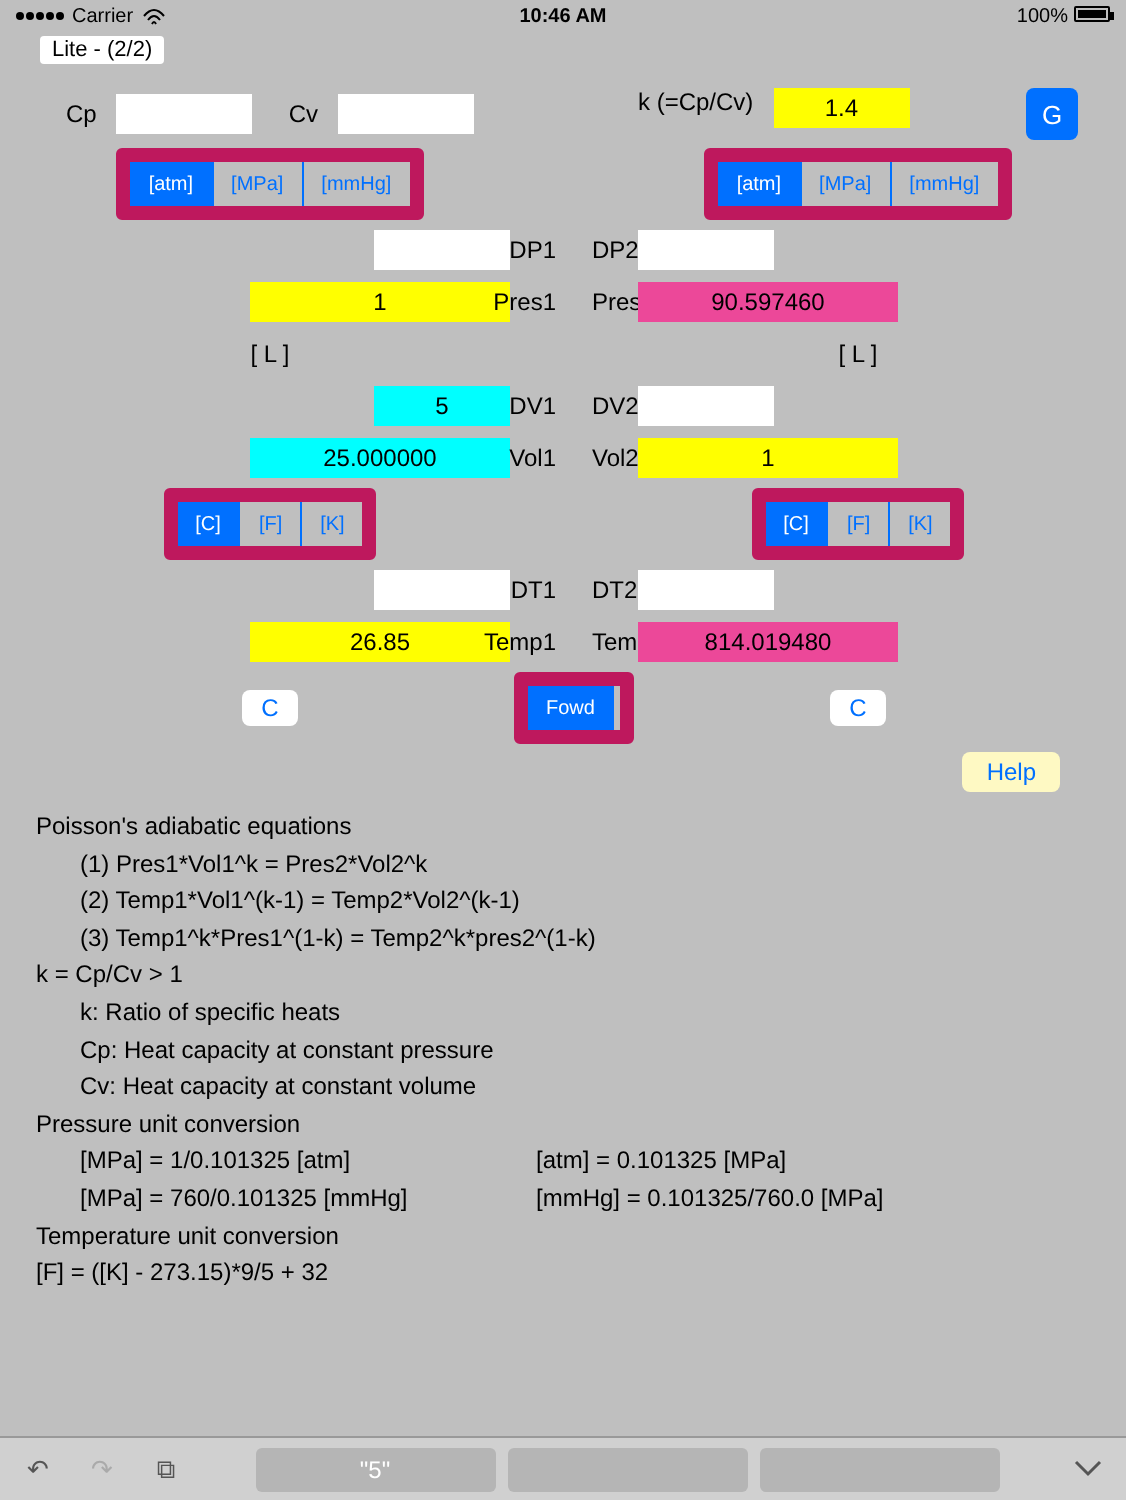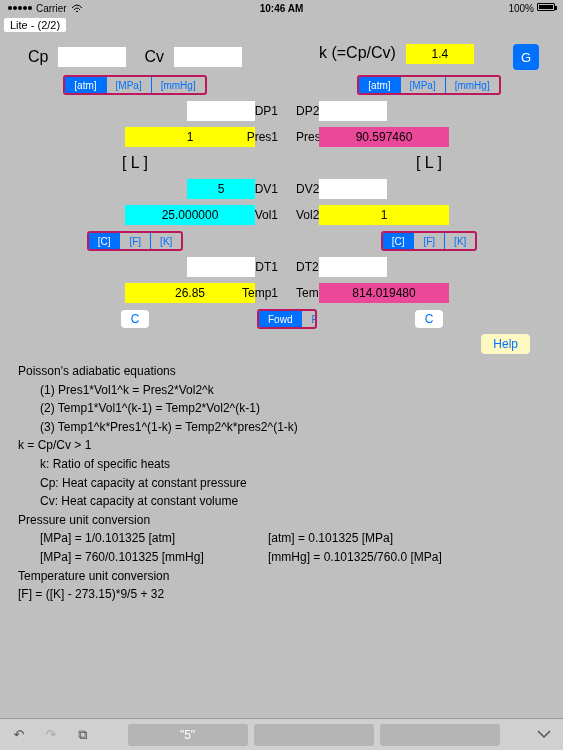--- a/index.html
+++ b/index.html
@@ -8,38 +8,38 @@
   .status-bar { height: 16px; background: #bfbfbf; display: flex; align-items: center; padding: 0 8px; font-size: 10px; color: #000; }
   .status-left { flex: 1; display:flex; align-items:center; gap:4px;}
   .status-center { flex: 1; text-align: center; font-weight:600;}
   .status-right { flex: 1; text-align: right; display:flex; justify-content:flex-end; align-items:flex-start; gap:3px;}
   .battery { width:18px; height:8px; border:1px solid #000; border-radius:1px; position:relative; display:inline-block;}
   .battery::after{content:""; position:absolute; right:-3px; top:2px; width:2px; height:4px; background:#000;}
   .battery-fill{position:absolute; left:1px; top:1px; bottom:1px; right:1px; background:#000;}
   .dots{display:flex; gap:1px;}
   .dot{width:4px;height:4px;border-radius:50%;background:#000;}
   
-  .lite-pill { background:#fff; display:inline-block; padding:1px 6px; margin:2px 4px; font-size:11px; border-radius:2px;}
+  .lite-pill { background:#fff; display:inline-block; padding:1px 6px; margin:2px 20px; font-size:11px; border-radius:2px;}
   
   .content { padding: 10px 15px 0 15px; }
   
   .row { display:flex; align-items:center; margin-bottom:4px; min-height:22px; gap:2px;}
   .col-left { width: 240px; display:flex; align-items:center; justify-content:flex-end; gap:4px;}
   .col-mid { width: 60px; display:flex; gap:18px; justify-content:center; font-size:12px;}
   .col-right { width: 220px; display:flex; gap:4px; justify-content:flex-start;}
   
   .inp { width:68px; height:20px; background:#fff; border:none; text-align:center; font-size:12px;}
   .inp.wide { width:130px; }
   .yellow { background:#ffff00; }
   .green { background:#ec4899; }
   .cyan { background:#00ffff; }
   
-  .lbl { font-size:16px; color:#000; }
-  
-  .seg { display:flex; border:2px solid #be185d; border-radius:3px; overflow:hidden; height:20px;}
+  .lbl { font-size:12px; color:#000; }
+  
+  .seg { display:flex; border:7px solid #be185d; border-radius:3px; overflow:hidden; height:36px;}
   .seg .btn { padding:0 9px; font-size:10px; color:#0070ff; display:flex; align-items:center; cursor:pointer; border-right:1px solid #0070ff;}
   .seg .btn:last-child{border-right:none;}
   .seg .btn.sel { background:#0070ff; color:#fff;}
   
   .g-btn { width:26px; height:26px; background:#0070ff; color:#fff; border-radius:4px; display:flex; align-items:center; justify-content:center; font-size:13px; cursor:pointer;}
   
   .c-pill { background:#fff; color:#0070ff; border-radius:4px; padding:2px 10px; font-size:12px; cursor:pointer;}
   .help-pill { background:#fef9c3; color:#0070ff; border-radius:4px; padding:3px 12px; font-size:12px; cursor:pointer; position:absolute; right:18px;}
   
   .notes { padding: 6px 18px; font-size:12px; line-height:1.55;}

